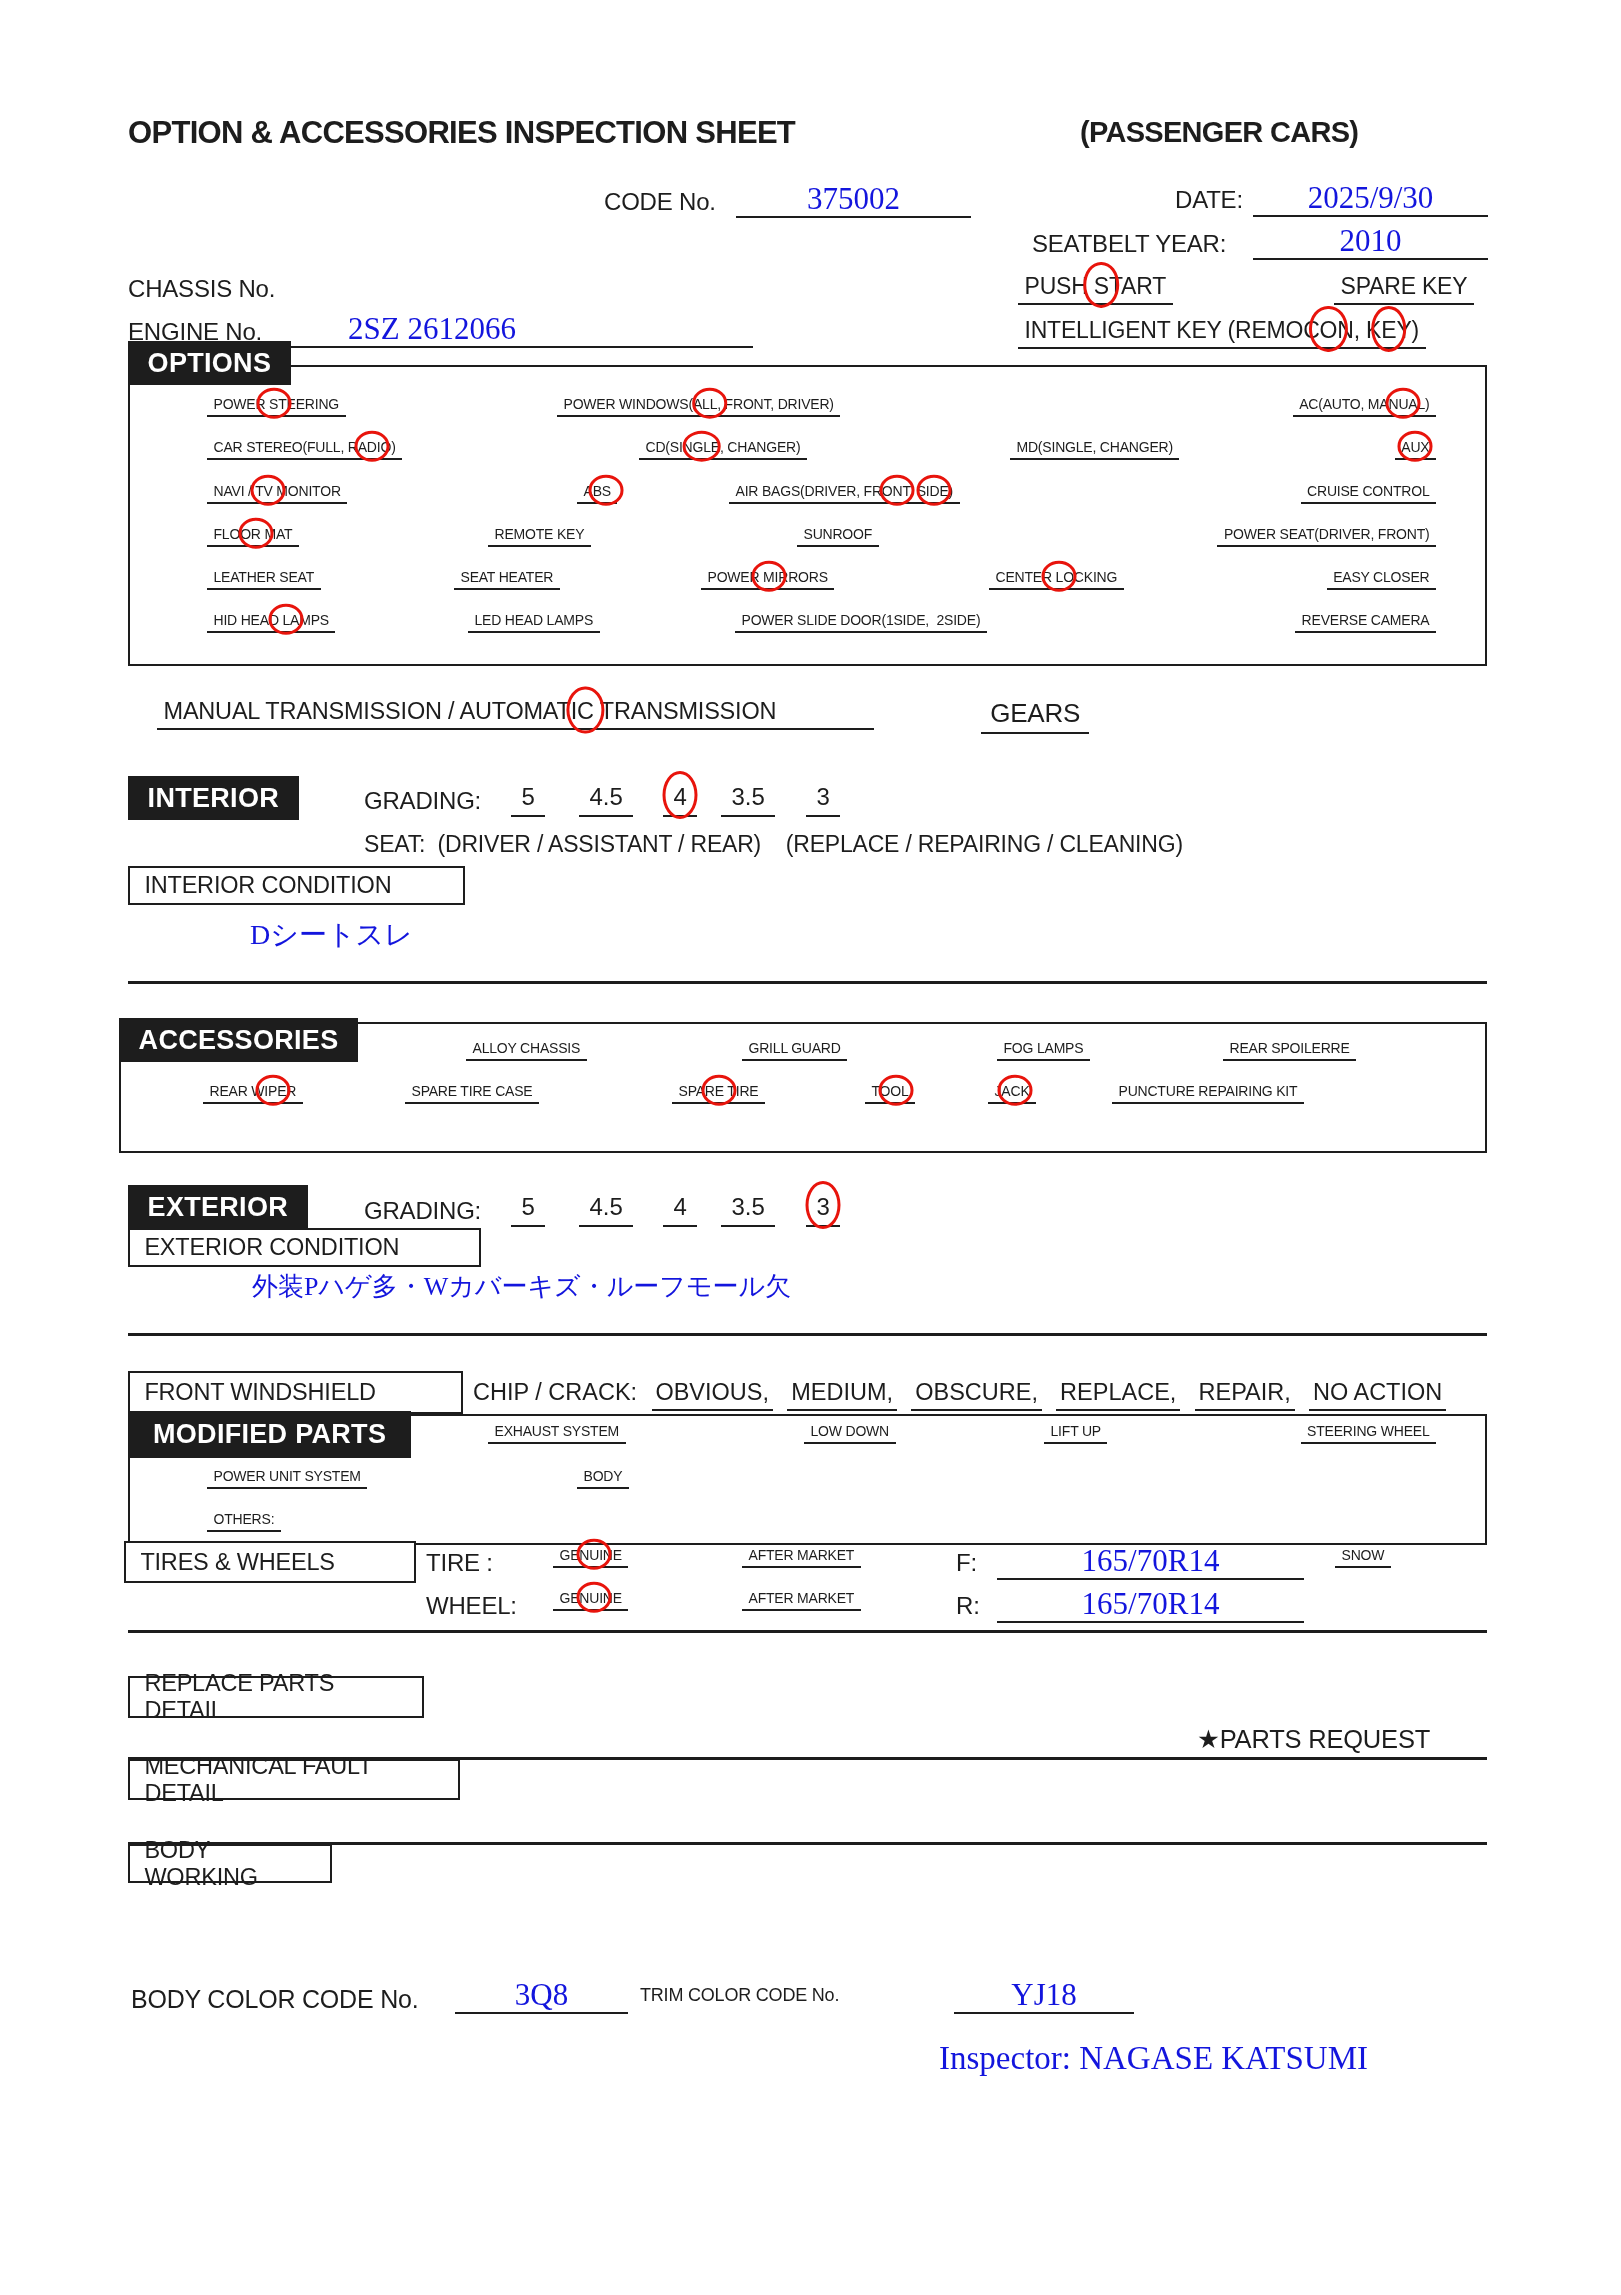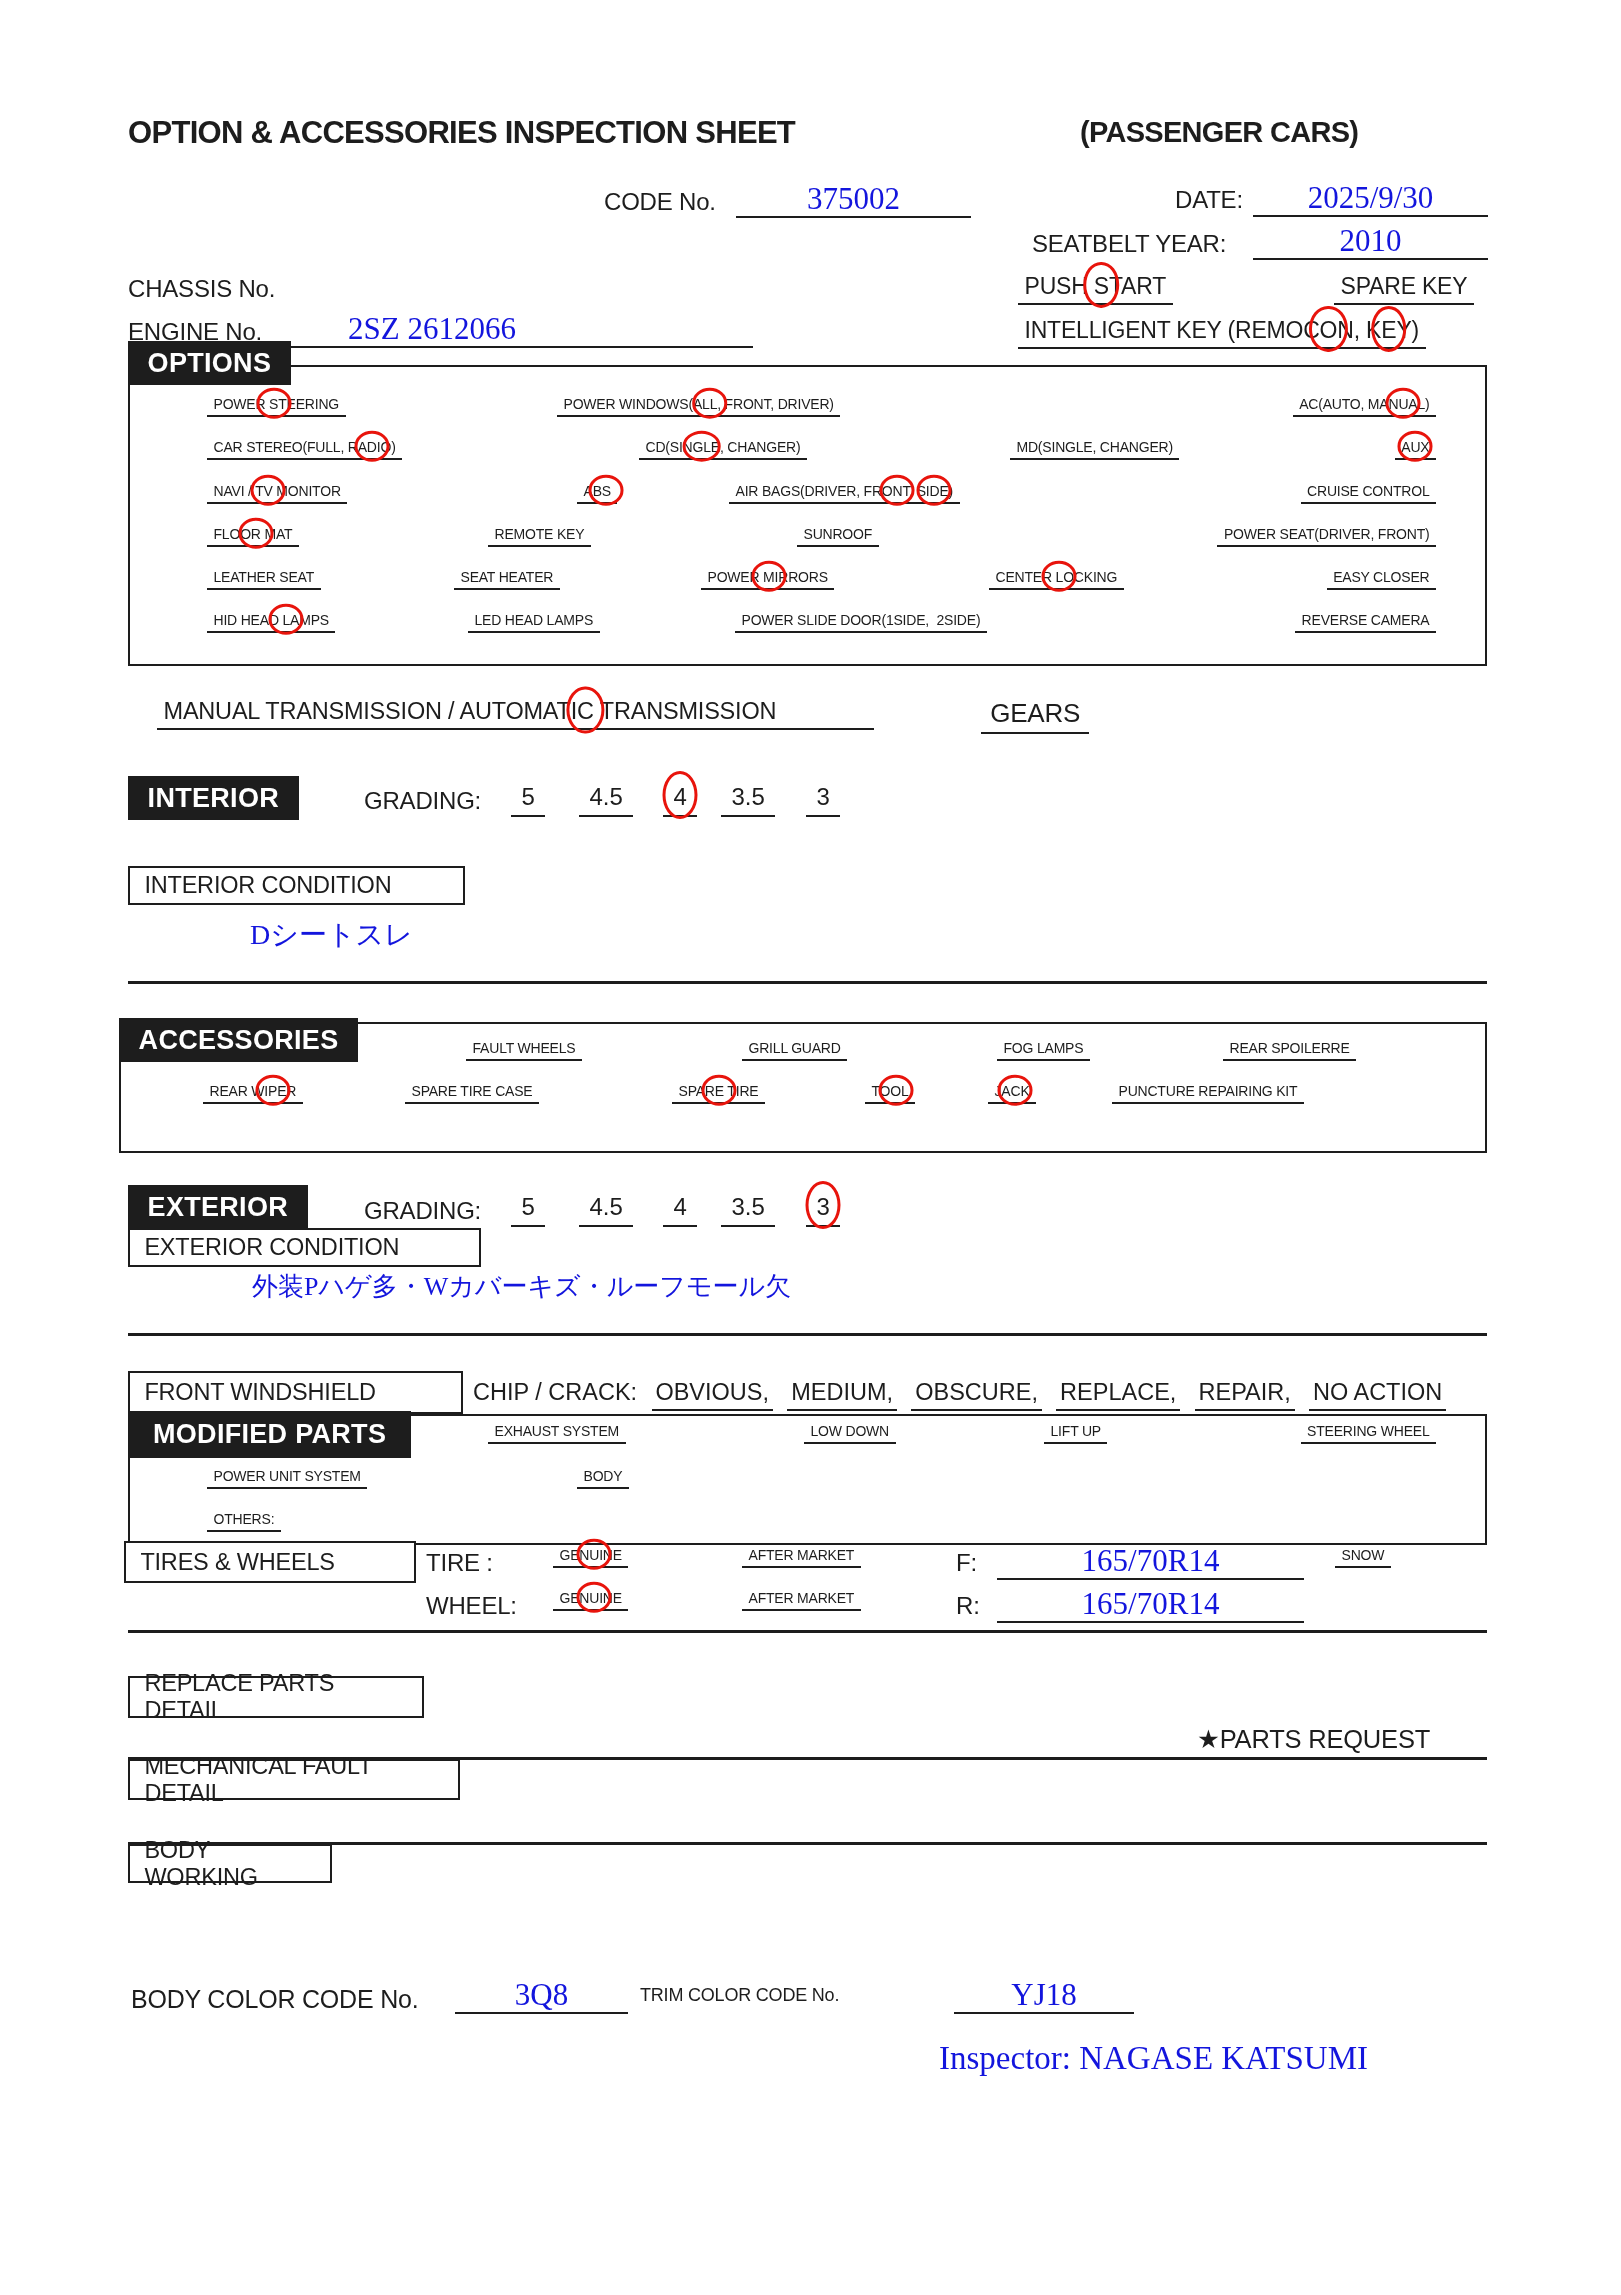--- a/index.html
+++ b/index.html
@@ -95,31 +95,32 @@
   <span class="abs ul it" style="left:157px;top:698px;font-size:23.5px;padding-right:98px"><span>MANUAL TRANSMISSION / AUTOMATI</span><span class="ring">C</span><span> TRANSMISSION</span></span>
   <span class="abs ul it" style="left:981px;top:698px;font-size:26px;padding:0 9.2px 3.3px">GEARS</span>
 
   <div class="abs blk" style="left:128px;top:776px">INTERIOR</div>
   <div class="abs lab" style="left:364px;top:787px">GRADING:</div>
   <span class="abs ul num" style="left:511px;top:783px;padding:0 10.5px 3.9px"><span>5</span></span>
   <span class="abs ul num" style="left:579px;top:783px;padding:0 10.5px 3.9px"><span>4.5</span></span>
   <span class="abs ul num" style="left:663px;top:783px;padding:0 10.5px 3.9px"><span class="ring">4</span></span>
   <span class="abs ul num" style="left:721px;top:783px;padding:0 10.5px 3.9px"><span>3.5</span></span>
   <span class="abs ul num" style="left:806px;top:783px;padding:0 10.5px 3.9px"><span>3</span></span>
+  <div class="abs it" style="left:364px;top:831px;font-size:23px">SEAT:  (DRIVER / ASSISTANT / REAR)    (REPLACE / REPAIRING / CLEANING)</div>
 
   <div class="abs lblbox" style="left:128px;top:866px;width:337px;height:39px">
     <span>INTERIOR CONDITION</span>
   </div>
   <div class="abs hand" style="left:250px;top:916px;font-size:28px">Dシートスレ</div>
 
   <div class="abs hr" style="left:128px;top:981px;width:1359px"></div>
 
   <div class="abs" style="left:119px;top:1022px;width:1368px;height:131px;border:2.6px solid #1d1d1d"></div>
   <div class="abs blk" style="left:119px;top:1018px">ACCESSORIES</div>
-  <span class="abs ul it" style="left:466px;top:1040px"><span>FAULT WHEELS</span></span>
+  <span class="abs ul it" style="left:466px;top:1040px"><span>ALLOY CHASSIS</span></span>
   <span class="abs ul it" style="left:742px;top:1040px"><span>GRILL GUARD</span></span>
   <span class="abs ul it" style="left:997px;top:1040px"><span>FOG LAMPS</span></span>
   <span class="abs ul it" style="left:1223px;top:1040px"><span>REAR SPOILERRE</span></span>
   <span class="abs ul it" style="left:203px;top:1083px"><span>REAR WI</span><span class="ring">P</span><span>ER</span></span>
   <span class="abs ul it" style="left:405px;top:1083px"><span>SPARE TIRE CASE</span></span>
   <span class="abs ul it" style="left:672px;top:1083px"><span>SPAR</span><span class="ring">E</span><span> TIRE</span></span>
   <span class="abs ul it" style="left:865px;top:1083px"><span>TO</span><span class="ring">O</span><span>L</span></span>
   <span class="abs ul it" style="left:988px;top:1083px"><span>JA</span><span class="ring">C</span><span>K</span></span>
   <span class="abs ul it" style="left:1112px;top:1083px"><span>PUNCTURE REPAIRING KIT</span></span>
 

